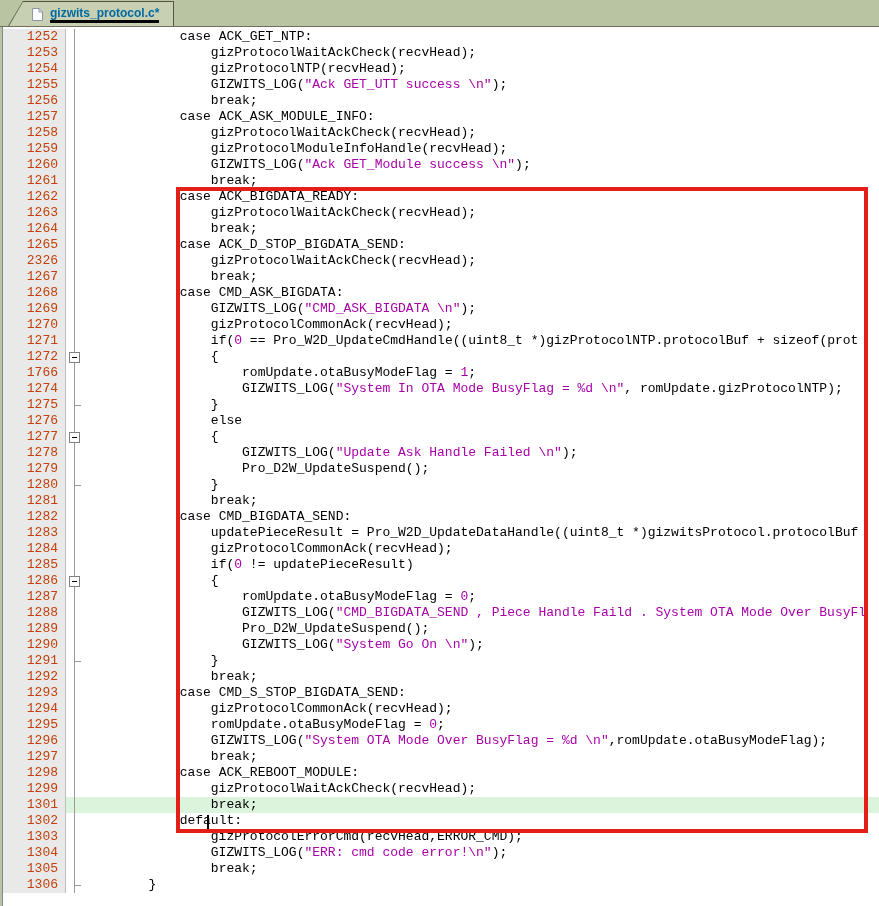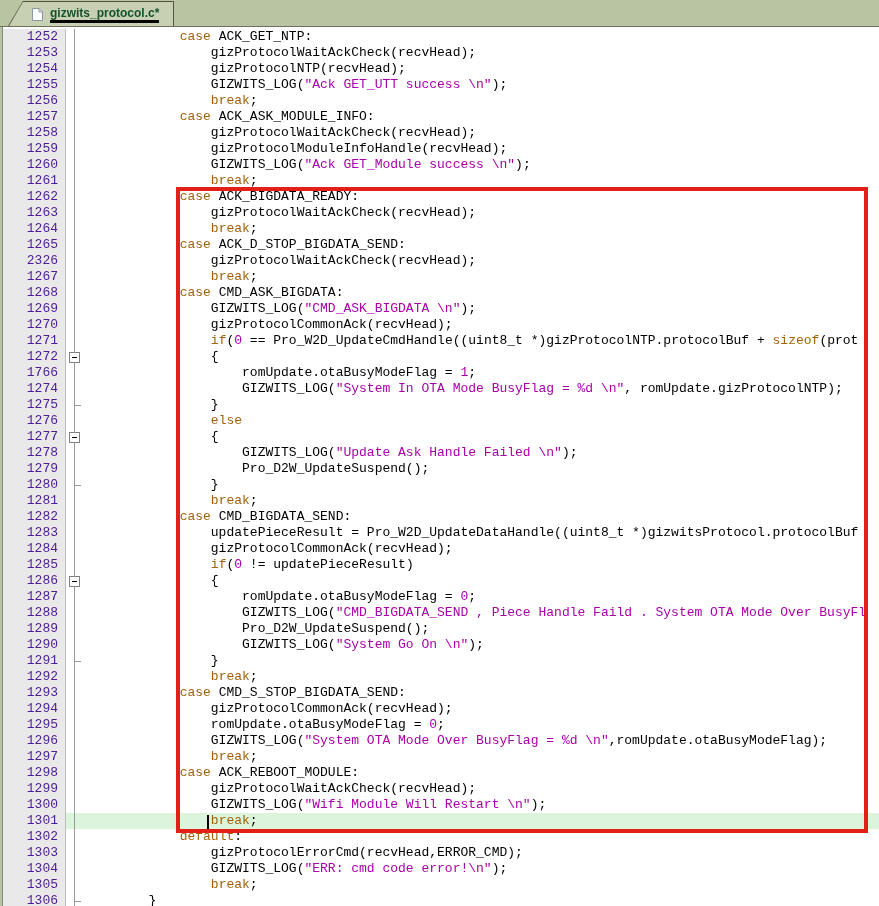--- a/index.html
+++ b/index.html
@@ -4,35 +4,35 @@
 <style>
   html,body{margin:0;padding:0;}
   .window{position:relative;width:879px;height:906px;background:#b9c5a2;overflow:hidden;
           font-family:"Liberation Sans",sans-serif;}
   
   .tabbar{position:relative;height:27px;background:#b9c5a2;border-bottom:1px solid #6f6f5c;box-sizing:border-box;}
   .tab{position:absolute;left:8px;bottom:0;height:25px;background:#55553f;
        clip-path:polygon(15px 0,100% 0,100% 100%,0 100%);padding:1px 1px 0 1px;box-sizing:border-box;}
   .tab-inner{height:100%;background:#c7d0b2;clip-path:polygon(14px 0,100% 0,100% 100%,0 100%);
        display:flex;align-items:center;gap:6px;padding:0 14px 0 22px;}
-  .tab-label{font-size:12px;font-weight:700;color:#14532d;border-bottom:3px solid #000;padding-bottom:0px;line-height:14px;}
+  .tab-label{font-size:12px;font-weight:700;color:#0369a1;border-bottom:3px solid #000;padding-bottom:0px;line-height:14px;}
   
   .editor{position:absolute;top:27px;left:0;right:0;bottom:0;background:#b9c5a2;padding-left:2px;box-sizing:border-box;}
   .editor-inner{position:relative;height:100%;background:#fff;border-left:1px solid #888;overflow:hidden;padding-top:2px;box-sizing:border-box;}
   .row{display:flex;height:16px;line-height:16px;font-family:"Liberation Mono","DejaVu Sans Mono",monospace;font-size:13px;}
   .gut{flex:none;width:63px;background:#e9e9e9;border-right:1px solid #bdbdbd;box-sizing:border-box;
-       text-align:right;padding-right:7px;color:#4c1d95;}
+       text-align:right;padding-right:7px;color:#c2410c;}
   .fold{flex:none;width:20px;position:relative;background:#fff;}
   .fold .vl{position:absolute;left:8px;top:0;bottom:0;width:1px;background:#9a9a9a;}
   .fold .box{position:absolute;left:3px;top:3px;width:11px;height:11px;background:#fff;border:1px solid #808080;box-sizing:border-box;}
   .fold .box::after{content:"";position:absolute;left:2px;right:2px;top:4px;height:1px;background:#000;}
   .fold .tick{position:absolute;left:9px;top:8px;width:6px;height:1px;background:#9a9a9a;}
   .codecell{flex:1;white-space:pre;color:#000;}
   .row.hl .fold,.row.hl .codecell{background:#dcf4dc;}
-  .kw{color:#a16207;}
+  .kw{color:#000000;}
   .str{color:#a800a8;}
   .num{color:#a800a8;}
   
   .annotation{position:absolute;left:176px;width:692px;border:4px solid #e32017;box-sizing:border-box;pointer-events:none;z-index:5;}
   .caret{position:absolute;width:2px;height:14px;background:#000;z-index:4;}
 </style>
 </head>
 <body>
 
 <div class="window">
@@ -388,27 +388,20 @@
             </div>
             <div class="codecell"><span>            </span><span class="kw">case</span><span> ACK_REBOOT_MODULE:</span></div>
           </div>
           <div class="row">
             <div class="gut">1299</div>
             <div class="fold">
               <i class="vl"></i>
             </div>
             <div class="codecell"><span>                gizProtocolWaitAckCheck(recvHead);</span></div>
           </div>
-          <div class="row">
-            <div class="gut">1300</div>
-            <div class="fold">
-              <i class="vl"></i>
-            </div>
-            <div class="codecell"><span>                GIZWITS_LOG(</span><span class="str">"Wifi Module Will Restart \n"</span><span>);</span></div>
-          </div>
           <div class="row hl">
             <div class="gut">1301</div>
             <div class="fold">
               <i class="vl"></i>
             </div>
             <div class="codecell"><span>                </span><span class="kw">break</span><span>;</span></div>
           </div>
           <div class="row">
             <div class="gut">1302</div>
             <div class="fold">

